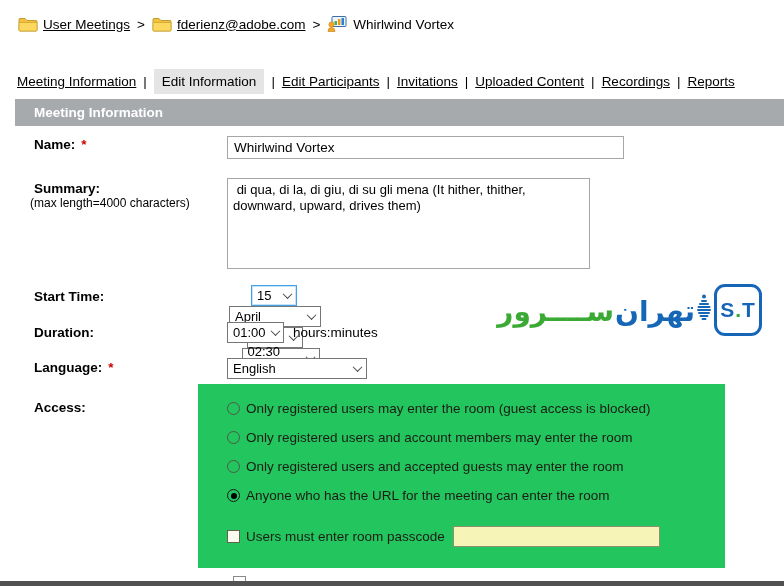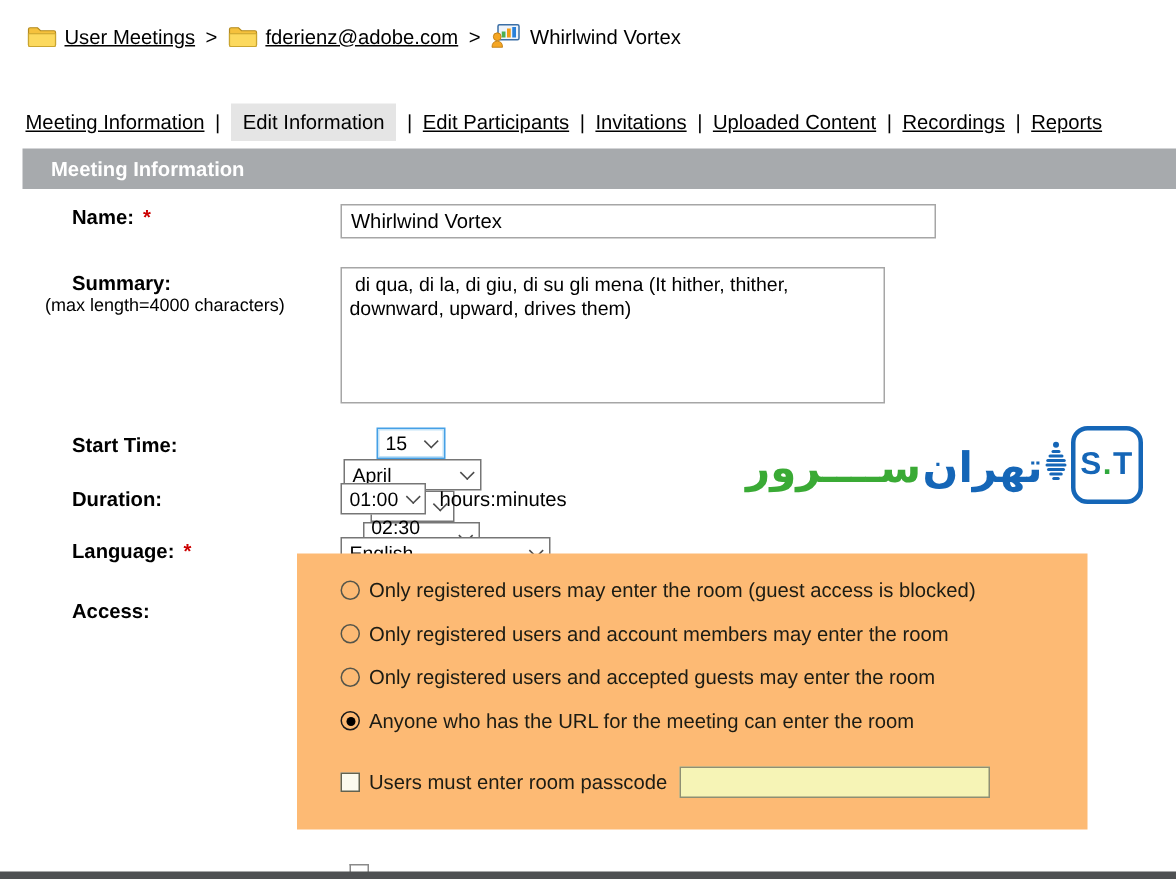--- a/index.html
+++ b/index.html
@@ -15,36 +15,36 @@
   .crumb-current{margin-left:1px;}
   
   .nav{position:absolute;left:15px;top:69px;display:flex;align-items:center;font-size:13.5px;white-space:nowrap;}
   .nav a{padding:4px 2px;}
   .nav .active{background:#e5e5e5;text-decoration:none;padding:5px 8px;margin:0 2px;}
   .nav-sep{margin:0 5px;}
   
   .section-bar{position:absolute;left:15px;top:99px;width:769px;height:27px;background:#a7aaad;
     color:#fff;font-weight:bold;font-size:13.5px;line-height:27px;padding-left:19px;box-sizing:border-box;}
   
-  .flabel{position:absolute;left:48px;font-weight:bold;font-size:13.5px;}
+  .flabel{position:absolute;left:34px;font-weight:bold;font-size:13.5px;}
   .req{color:#cc0000;font-weight:bold;margin-left:6px;}
   .fhint{position:absolute;left:30px;font-weight:normal;font-size:12px;}
   .text-input{position:absolute;left:227px;top:136px;width:397px;height:23px;border:1px solid #a6a6a6;
     background:#fff;font-family:"Liberation Sans",sans-serif;font-size:13.5px;padding:2px 6px;box-sizing:border-box;}
   .summary-area{position:absolute;left:227px;top:178px;width:363px;height:91px;border:1px solid #a6a6a6;
     background:#fff;font-family:"Liberation Sans",sans-serif;font-size:13px;padding:3px 5px;box-sizing:border-box;resize:none;line-height:16px;}
   .sel{display:inline-flex;align-items:center;justify-content:space-between;border:1px solid #767676;
     background:#fff;height:21px;font-size:13px;padding:0 5px;box-sizing:border-box;cursor:default;}
   .sel .chev{width:6px;height:6px;border-right:1.6px solid #4a4a4a;border-bottom:1.6px solid #4a4a4a;
     transform:rotate(45deg) translate(-1px,-1px);margin-left:6px;flex:none;}
   .sel.focused{border-color:#45a0e6;box-shadow:0 0 0 1px #c4e3f7 inset;}
   .selrow{position:absolute;display:flex;align-items:center;}
   .suffix{font-size:13.5px;margin-left:9px;}
   
-  .access-panel{position:absolute;left:198px;top:369px;width:527px;height:184px;background:#fdba74;box-sizing:border-box;padding:10px 0 0 29px;}
+  .access-panel{position:absolute;left:198px;top:384px;width:527px;height:184px;background:#22c55e;box-sizing:border-box;padding:10px 0 0 29px;}
   .opt-row{display:flex;align-items:center;height:29px;font-size:13.5px;color:#1c1c14;}
   .radio{width:13px;height:13px;border:1px solid #55554a;border-radius:50%;margin-right:6px;flex:none;box-sizing:border-box;background:transparent;}
   .radio.checked{border-color:#1a1a1a;position:relative;}
   .radio.checked::after{content:"";position:absolute;left:2.5px;top:2.5px;width:6px;height:6px;border-radius:50%;background:#000;}
   .passnote{font-style:italic;font-size:13.5px;color:#45452e;margin:8px 0 0 0;}
   .passrow{display:flex;align-items:center;margin-top:16px;font-size:13.5px;color:#1c1c14;}
   .checkbox{width:13px;height:13px;border:1px solid #62624f;background:#fbfaee;margin-right:6px;flex:none;box-sizing:border-box;}
   .passcode-input{width:207px;height:21px;border:1px solid #8f8f73;background:#f6f4b6;margin-left:8px;
     font-family:"Liberation Sans",sans-serif;font-size:13px;padding:0 4px;box-sizing:border-box;}
   

